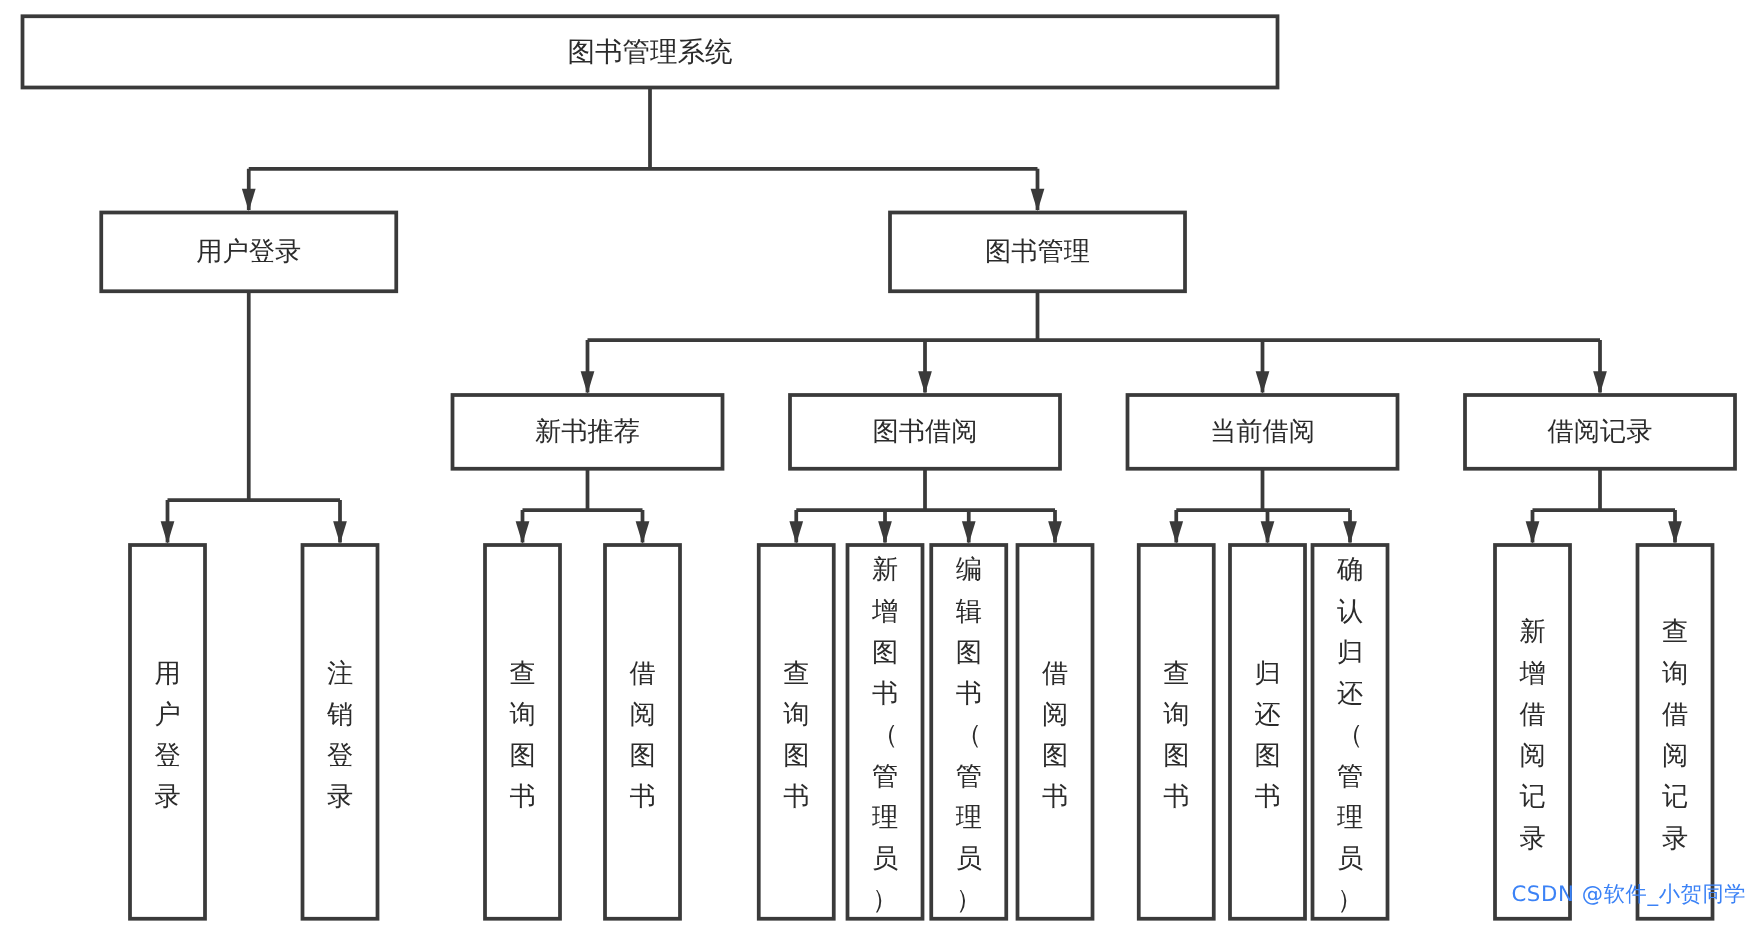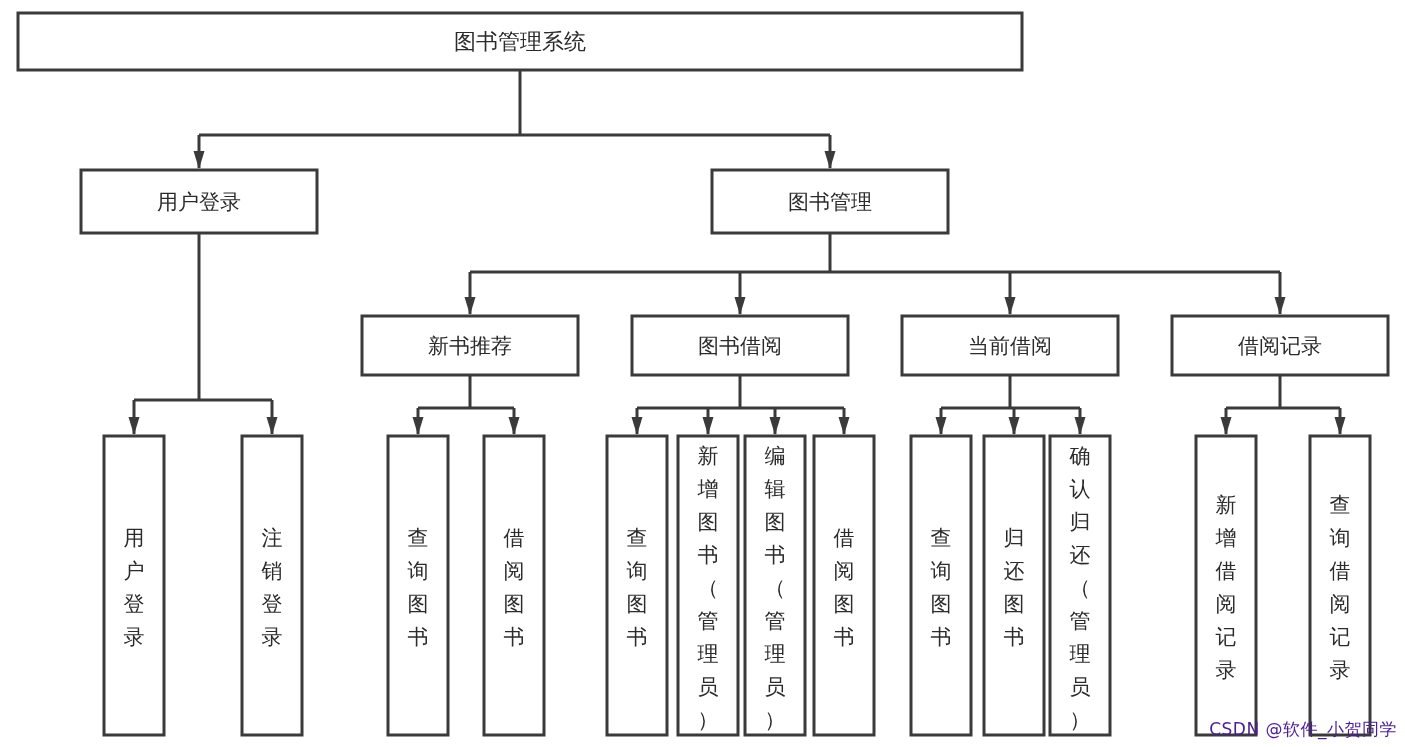--- a/index.html
+++ b/index.html
@@ -55,22 +55,22 @@
     fill: none;
     stroke-linecap: butt;
   }
   .arrow-head {
     fill: #3a3a3a;
     stroke: none;
   }
   .watermark-text {
     position: absolute;
     right: 8px;
-    bottom: 6px;
-    color: #4c1d95;
+    bottom: 20px;
+    color: #3b82f6;
     font-size: 17px;
     font-family: "DejaVu Sans", "Liberation Sans", sans-serif;
     white-space: nowrap;
     letter-spacing: 0.5px;
   }
 </style>
 </head>
 <body>
 
 <div id="diagram-root">

